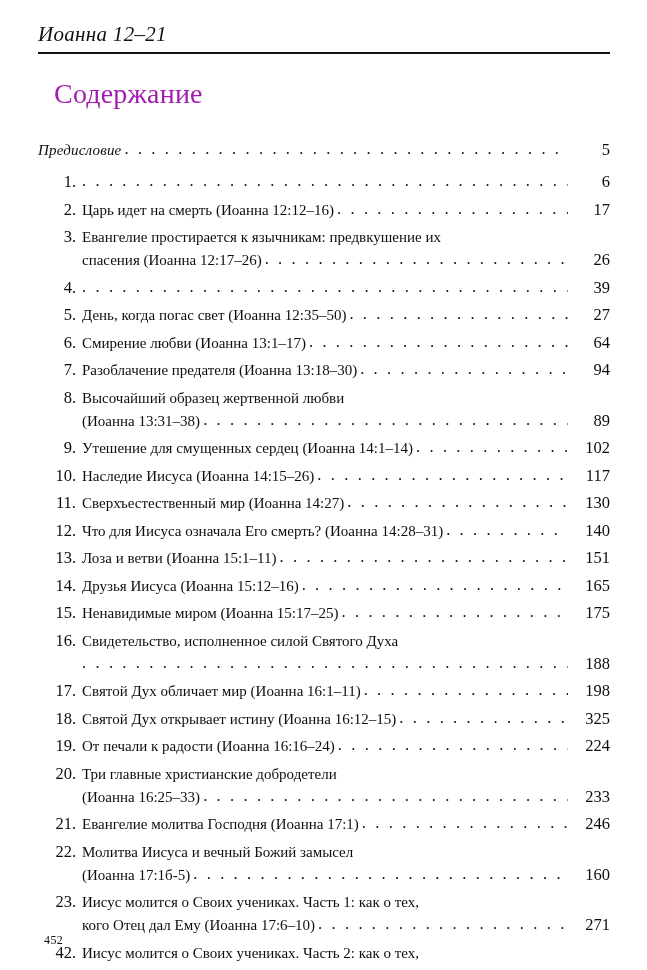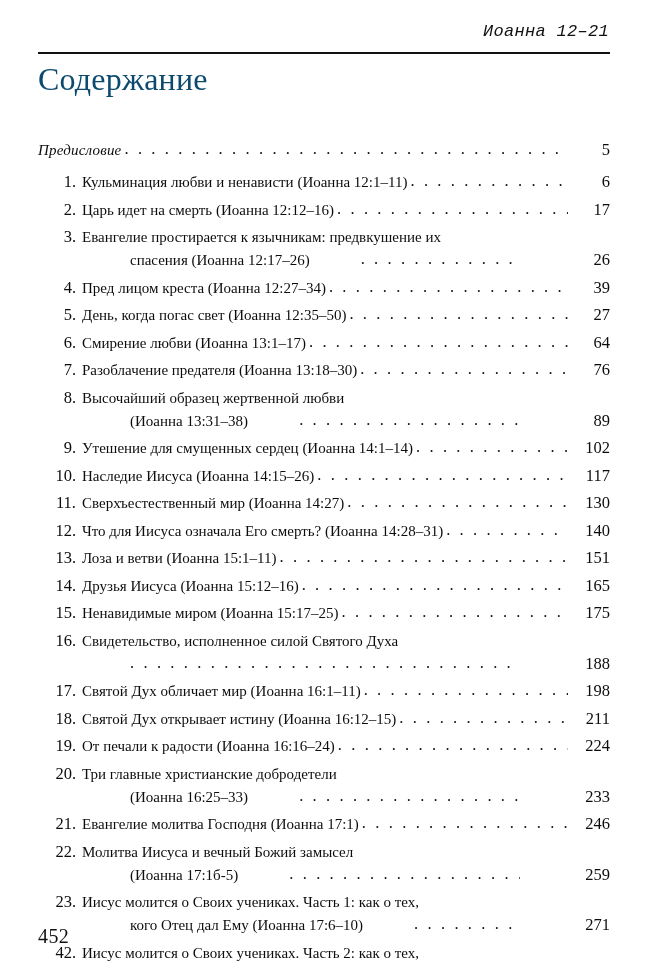--- a/index.html
+++ b/index.html
@@ -22,48 +22,47 @@
     height: 970px;
     box-sizing: border-box;
   }
 
   
   .running-head {
     position: absolute;
     top: 22px;
     left: 38px;
     right: 38px;
-    text-align: right;
+    text-align: left;
     font-style: italic;
-    font-size: 17px;
+    font-size: 21px;
     letter-spacing: 0.3px;
     color: #111;
-    font-family: Liberation Mono, monospace;
   }
 
   .head-rule {
     position: absolute;
     top: 52px;
     left: 38px;
     width: 572px;
     height: 2px;
     background: #111;
   }
 
   
   .page-title {
     position: absolute;
     top: 62px;
     left: 38px;
-    font-size: 32px;
+    font-size: 28px;
     line-height: 1.12;
     letter-spacing: 0.2px;
-    color: #0c4a6e;
+    color: #a21caf;
     font-weight: normal;
-    margin: 0;
+    margin: 16px;
   }
 
   
   .toc {
     position: absolute;
     top: 140px;
     left: 38px;
     width: 572px;
   }
 
@@ -143,29 +142,28 @@
     padding-left: 0;
   }
 
   
   .cont-line .entry-num {
     visibility: hidden;
   }
 
   .cont-line {
     margin-top: 3px;
-    gap: 48px;
   }
 
   
   .folio {
     position: absolute;
-    left: 38px;
+    left: 44px;
     bottom: 22px;
-    font-size: 20px;
+    font-size: 12px;
     letter-spacing: 0.4px;
     color: #111;
   }
 </style>
 </head>
 <body>
 
 <div class="page">
 
   <div class="running-head">Иоанна 12–21</div>
@@ -179,21 +177,20 @@
         <div class="toc-line">
           <span class="entry-num"></span>
           <span class="entry-title italic">Предисловие</span>
           <span class="leader">. . . . . . . . . . . . . . . . . . . . . . . . . . . . . . . . . . . . . . . . . . . . . . . . . . . . . . . . . . . . . . . . . . . . . . . . . . . . . . . . . . . . . . . . . . . . . . . . . . . . . . . . . . . . . . . . . . . . . . . . . . . . . . . . . . . . . . . . . . . </span>
           <span class="entry-page">5</span>
         </div>
       </div>
       <div class="toc-entry">
         <div class="toc-line">
           <span class="entry-num">1.</span>
-          <span class="entry-title">Кульминация любви и ненависти (Иоанна 12:1–11)</span>
           <span class="leader">. . . . . . . . . . . . . . . . . . . . . . . . . . . . . . . . . . . . . . . . . . . . . . . . . . . . . . . . . . . . . . . . . . . . . . . . . . . . . . . . . . . . . . . . . . . . . . . . . . . . . . . . . . . . . . . . . . . . . . . . . . . . . . . . . . . . . . . . . . . </span>
           <span class="entry-page">6</span>
         </div>
       </div>
       <div class="toc-entry">
         <div class="toc-line">
           <span class="entry-num">2.</span>
           <span class="entry-title">Царь идет на смерть (Иоанна 12:12–16)</span>
           <span class="leader">. . . . . . . . . . . . . . . . . . . . . . . . . . . . . . . . . . . . . . . . . . . . . . . . . . . . . . . . . . . . . . . . . . . . . . . . . . . . . . . . . . . . . . . . . . . . . . . . . . . . . . . . . . . . . . . . . . . . . . . . . . . . . . . . . . . . . . . . . . . </span>
           <span class="entry-page">17</span>
@@ -209,21 +206,20 @@
         <div class="toc-line cont-line">
           <span class="entry-num blank"></span>
           <span class="entry-title">спасения (Иоанна 12:17–26)</span>
           <span class="leader">. . . . . . . . . . . . . . . . . . . . . . . . . . . . . . . . . . . . . . . . . . . . . . . . . . . . . . . . . . . . . . . . . . . . . . . . . . . . . . . . . . . . . . . . . . . . . . . . . . . . . . . . . . . . . . . . . . . . . . . . . . . . . . . . . . . . . . . . . . . </span>
           <span class="entry-page">26</span>
         </div>
       </div>
       <div class="toc-entry">
         <div class="toc-line">
           <span class="entry-num">4.</span>
-          <span class="entry-title">Пред лицом креста (Иоанна 12:27–34)</span>
           <span class="leader">. . . . . . . . . . . . . . . . . . . . . . . . . . . . . . . . . . . . . . . . . . . . . . . . . . . . . . . . . . . . . . . . . . . . . . . . . . . . . . . . . . . . . . . . . . . . . . . . . . . . . . . . . . . . . . . . . . . . . . . . . . . . . . . . . . . . . . . . . . . </span>
           <span class="entry-page">39</span>
         </div>
       </div>
       <div class="toc-entry">
         <div class="toc-line">
           <span class="entry-num">5.</span>
           <span class="entry-title">День, когда погас свет (Иоанна 12:35–50)</span>
           <span class="leader">. . . . . . . . . . . . . . . . . . . . . . . . . . . . . . . . . . . . . . . . . . . . . . . . . . . . . . . . . . . . . . . . . . . . . . . . . . . . . . . . . . . . . . . . . . . . . . . . . . . . . . . . . . . . . . . . . . . . . . . . . . . . . . . . . . . . . . . . . . . </span>
           <span class="entry-page">27</span>
@@ -235,21 +231,21 @@
           <span class="entry-title">Смирение любви (Иоанна 13:1–17)</span>
           <span class="leader">. . . . . . . . . . . . . . . . . . . . . . . . . . . . . . . . . . . . . . . . . . . . . . . . . . . . . . . . . . . . . . . . . . . . . . . . . . . . . . . . . . . . . . . . . . . . . . . . . . . . . . . . . . . . . . . . . . . . . . . . . . . . . . . . . . . . . . . . . . . </span>
           <span class="entry-page">64</span>
         </div>
       </div>
       <div class="toc-entry">
         <div class="toc-line">
           <span class="entry-num">7.</span>
           <span class="entry-title">Разоблачение предателя (Иоанна 13:18–30)</span>
           <span class="leader">. . . . . . . . . . . . . . . . . . . . . . . . . . . . . . . . . . . . . . . . . . . . . . . . . . . . . . . . . . . . . . . . . . . . . . . . . . . . . . . . . . . . . . . . . . . . . . . . . . . . . . . . . . . . . . . . . . . . . . . . . . . . . . . . . . . . . . . . . . . </span>
-          <span class="entry-page">76</span>
+          <span class="entry-page">94</span>
         </div>
       </div>
       <div class="toc-entry">
         <div class="toc-line">
           <span class="entry-num">8.</span>
           <span class="entry-title">Высочайший образец жертвенной любви</span>
           <span class="leader none">. . . . . . . . . . . . . . . . . . . . . . . . . . . . . . . . . . . . . . . . . . . . . . . . . . . . . . . . . . . . . . . . . . . . . . . . . . . . . . . . . . . . . . . . . . . . . . . . . . . . . . . . . . . . . . . . . . . . . . . . . . . . . . . . . . . . . . . . . . . </span>
           <span class="entry-page"></span>
         </div>
         <div class="toc-line cont-line">
@@ -334,21 +330,21 @@
           <span class="entry-title">Святой Дух обличает мир (Иоанна 16:1–11)</span>
           <span class="leader">. . . . . . . . . . . . . . . . . . . . . . . . . . . . . . . . . . . . . . . . . . . . . . . . . . . . . . . . . . . . . . . . . . . . . . . . . . . . . . . . . . . . . . . . . . . . . . . . . . . . . . . . . . . . . . . . . . . . . . . . . . . . . . . . . . . . . . . . . . . </span>
           <span class="entry-page">198</span>
         </div>
       </div>
       <div class="toc-entry">
         <div class="toc-line">
           <span class="entry-num">18.</span>
           <span class="entry-title">Святой Дух открывает истину (Иоанна 16:12–15)</span>
           <span class="leader">. . . . . . . . . . . . . . . . . . . . . . . . . . . . . . . . . . . . . . . . . . . . . . . . . . . . . . . . . . . . . . . . . . . . . . . . . . . . . . . . . . . . . . . . . . . . . . . . . . . . . . . . . . . . . . . . . . . . . . . . . . . . . . . . . . . . . . . . . . . </span>
-          <span class="entry-page">211</span>
+          <span class="entry-page">325</span>
         </div>
       </div>
       <div class="toc-entry">
         <div class="toc-line">
           <span class="entry-num">19.</span>
           <span class="entry-title">От печали к радости (Иоанна 16:16–24)</span>
           <span class="leader">. . . . . . . . . . . . . . . . . . . . . . . . . . . . . . . . . . . . . . . . . . . . . . . . . . . . . . . . . . . . . . . . . . . . . . . . . . . . . . . . . . . . . . . . . . . . . . . . . . . . . . . . . . . . . . . . . . . . . . . . . . . . . . . . . . . . . . . . . . . </span>
           <span class="entry-page">224</span>
         </div>
       </div>
@@ -378,21 +374,21 @@
         <div class="toc-line">
           <span class="entry-num">22.</span>
           <span class="entry-title">Молитва Иисуса и вечный Божий замысел</span>
           <span class="leader none">. . . . . . . . . . . . . . . . . . . . . . . . . . . . . . . . . . . . . . . . . . . . . . . . . . . . . . . . . . . . . . . . . . . . . . . . . . . . . . . . . . . . . . . . . . . . . . . . . . . . . . . . . . . . . . . . . . . . . . . . . . . . . . . . . . . . . . . . . . . </span>
           <span class="entry-page"></span>
         </div>
         <div class="toc-line cont-line">
           <span class="entry-num blank"></span>
           <span class="entry-title">(Иоанна 17:1б-5)</span>
           <span class="leader">. . . . . . . . . . . . . . . . . . . . . . . . . . . . . . . . . . . . . . . . . . . . . . . . . . . . . . . . . . . . . . . . . . . . . . . . . . . . . . . . . . . . . . . . . . . . . . . . . . . . . . . . . . . . . . . . . . . . . . . . . . . . . . . . . . . . . . . . . . . </span>
-          <span class="entry-page">259</span>
+          <span class="entry-page">160</span>
         </div>
       </div>
       <div class="toc-entry">
         <div class="toc-line">
           <span class="entry-num">23.</span>
           <span class="entry-title">Иисус молится о Своих учениках. Часть 1: как о тех,</span>
           <span class="leader none">. . . . . . . . . . . . . . . . . . . . . . . . . . . . . . . . . . . . . . . . . . . . . . . . . . . . . . . . . . . . . . . . . . . . . . . . . . . . . . . . . . . . . . . . . . . . . . . . . . . . . . . . . . . . . . . . . . . . . . . . . . . . . . . . . . . . . . . . . . . </span>
           <span class="entry-page"></span>
         </div>
         <div class="toc-line cont-line">

